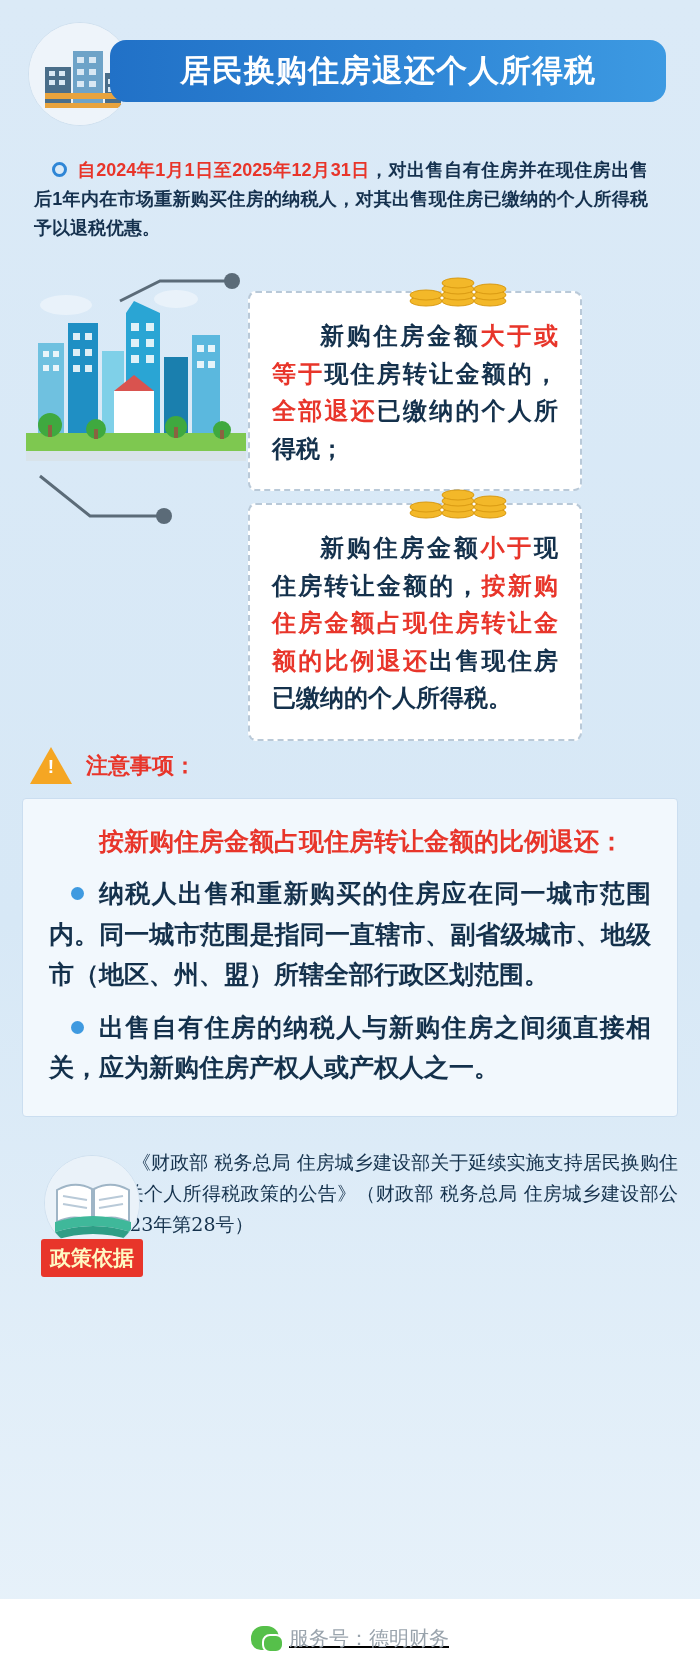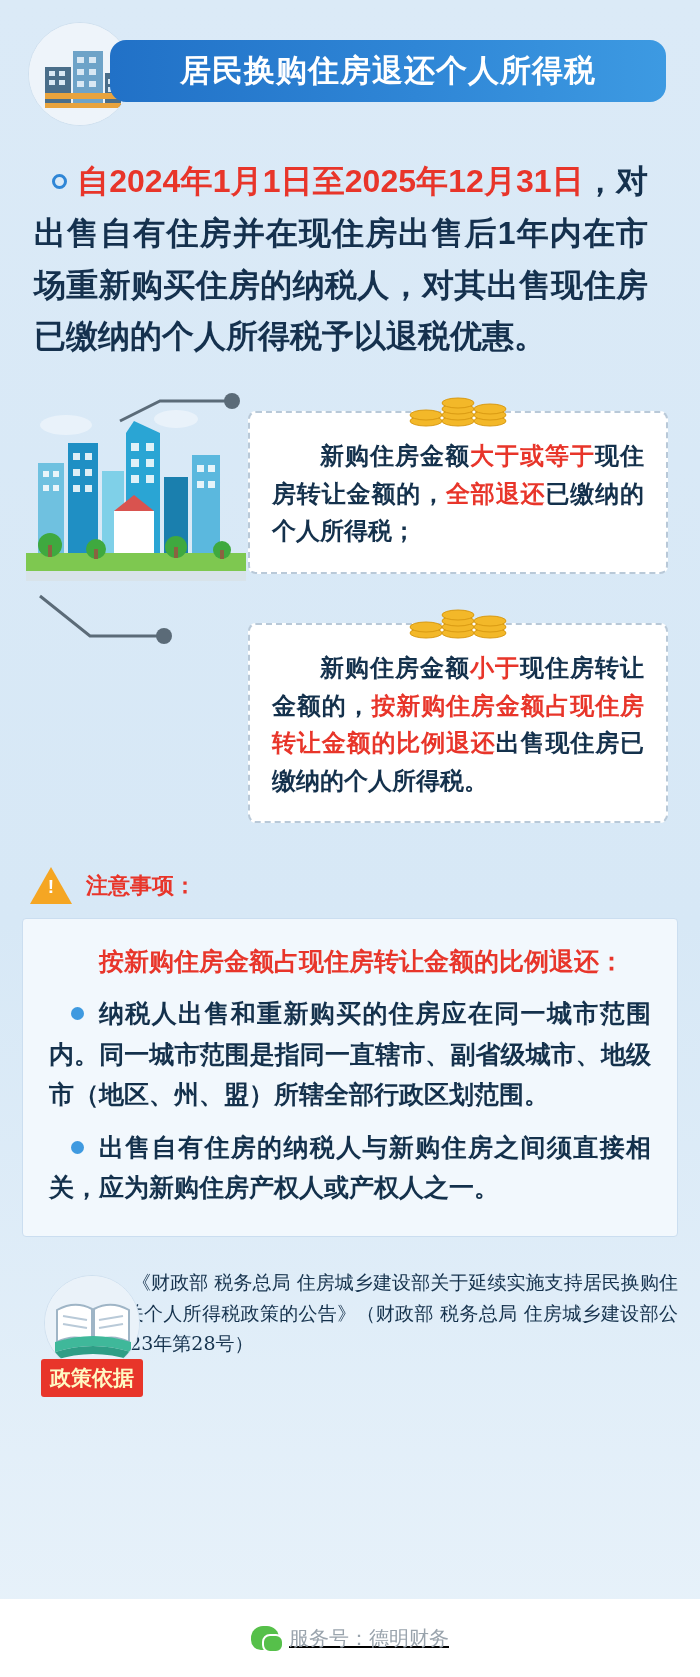--- a/index.html
+++ b/index.html
@@ -45,21 +45,21 @@
     color: #ffffff;
     font-size: 31px;
     font-weight: bold;
     letter-spacing: 1px;
     white-space: nowrap;
   }
 
   
   .intro {
     margin: 26px 52px 0 34px;
-    font-size: 32px;
+    font-size: 18px;
     line-height: 1.62;
     color: #15314e;
     font-weight: bold;
     text-align: justify;
   }
   .intro .bullet-ring {
     display: inline-block;
     width: 15px; height: 15px;
     border: 3px solid #2f86d6;
     border-radius: 50%;
@@ -81,21 +81,21 @@
   }
   .connector {
     position: absolute;
     left: 0; top: 0;
     width: 270px; height: 440px;
     pointer-events: none;
   }
   .card {
     position: absolute;
     left: 248px;
-    width: 420px;
+    width: 334px;
     background: #ffffff;
     border: 2px dashed #b9c9d8;
     border-radius: 8px;
     padding: 24px 22px 22px 22px;
     font-size: 24px;
     line-height: 1.56;
     font-weight: bold;
     color: #14314c;
     text-align: justify;
   }

